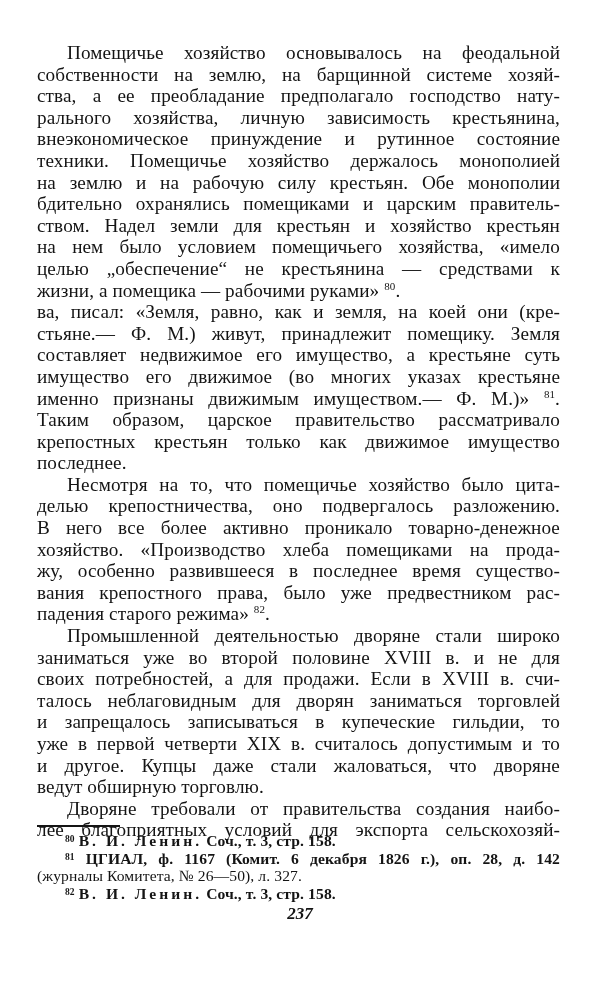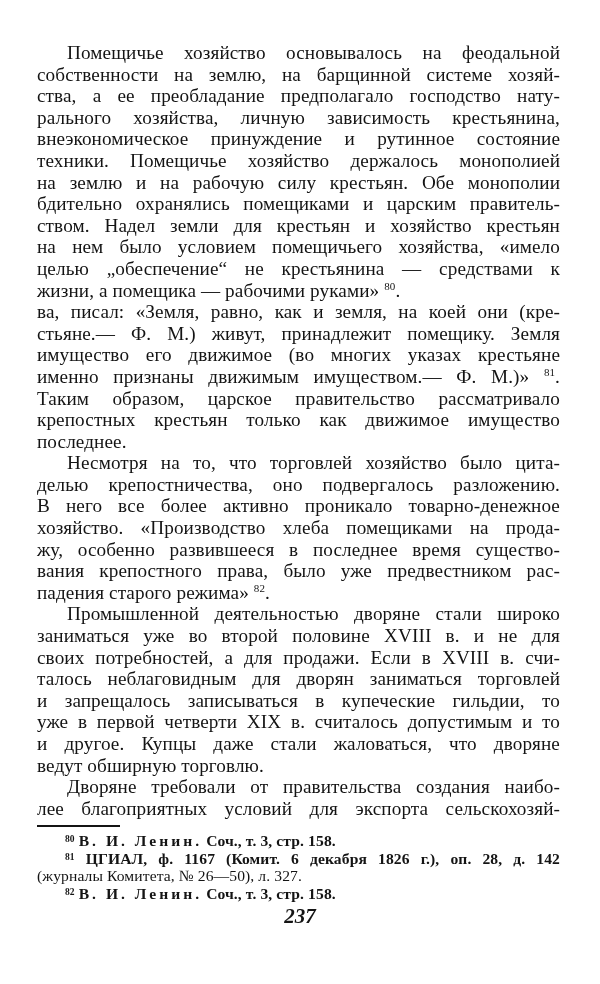--- a/index.html
+++ b/index.html
@@ -20,21 +20,21 @@
   .line.last { text-align-last: left; }
   sup { font-size: 11px; vertical-align: 7px; line-height: 0; }
   .sep { position: absolute; left: 37px; top: 825px; width: 83px; height: 1.5px; background: #141414; }
   .fn { position: absolute; left: 37px; top: 832px; width: 523px; }
   .fn .line { height: 17.6px; line-height: 17.6px; font-size: 15.6px; }
   .fn .line.indent { padding-left: 28px; font-weight: bold; }
   .fn sup { font-size: 9.5px; vertical-align: 4px; }
   .spaced { letter-spacing: 3px; }
   .pageno {
     position: absolute; left: 0; width: 600px; top: 904px; text-align: center;
-    font-size: 21px; font-weight: bold; font-style: italic;
+    font-size: 17px; font-weight: bold; font-style: italic;
   }
 </style>
 </head>
 <body>
 
 <div class="page">
 
   <div>
     <span class="line indent">Помещичье хозяйство основывалось на феодальной</span>
     <span class="line">собственности на землю, на барщинной системе хозяй-</span>
@@ -46,29 +46,30 @@
     <span class="line">бдительно охранялись помещиками и царским правитель-</span>
     <span class="line">ством. Надел земли для крестьян и хозяйство крестьян</span>
     <span class="line">на нем было условием помещичьего хозяйства, «имело</span>
     <span class="line">целью „обеспечение“ не крестьянина — средствами к</span>
     <span class="line last"><span>жизни, а помещика — рабочими руками»</span> <sup>80</sup><span>.</span></span>
   </div>
 
   <div>
     <span class="line">ва, писал: «Земля, равно, как и земля, на коей они (кре-</span>
     <span class="line">стьяне.— Ф. М.) живут, принадлежит помещику. Земля</span>
+    <span class="line">составляет недвижимое его имущество, а крестьяне суть</span>
     <span class="line">имущество его движимое (во многих указах крестьяне</span>
     <span class="line"><span>именно признаны движимым имуществом.— Ф. М.)»</span> <sup>81</sup>.</span>
     <span class="line">Таким образом, царское правительство рассматривало</span>
     <span class="line">крепостных крестьян только как движимое имущество</span>
     <span class="line last">последнее.</span>
   </div>
 
   <div>
-    <span class="line indent">Несмотря на то, что торговлей хозяйство было цита-</span>
+    <span class="line indent">Несмотря на то, что помещичье хозяйство было цита-</span>
     <span class="line">делью крепостничества, оно подвергалось разложению.</span>
     <span class="line">В него все более активно проникало товарно-денежное</span>
     <span class="line">хозяйство. «Производство хлеба помещиками на прода-</span>
     <span class="line">жу, особенно развившееся в последнее время существо-</span>
     <span class="line">вания крепостного права, было уже предвестником рас-</span>
     <span class="line last"><span>падения старого режима»</span> <sup>82</sup><span>.</span></span>
   </div>
 
   <div>
     <span class="line indent">Промышленной деятельностью дворяне стали широко</span>

